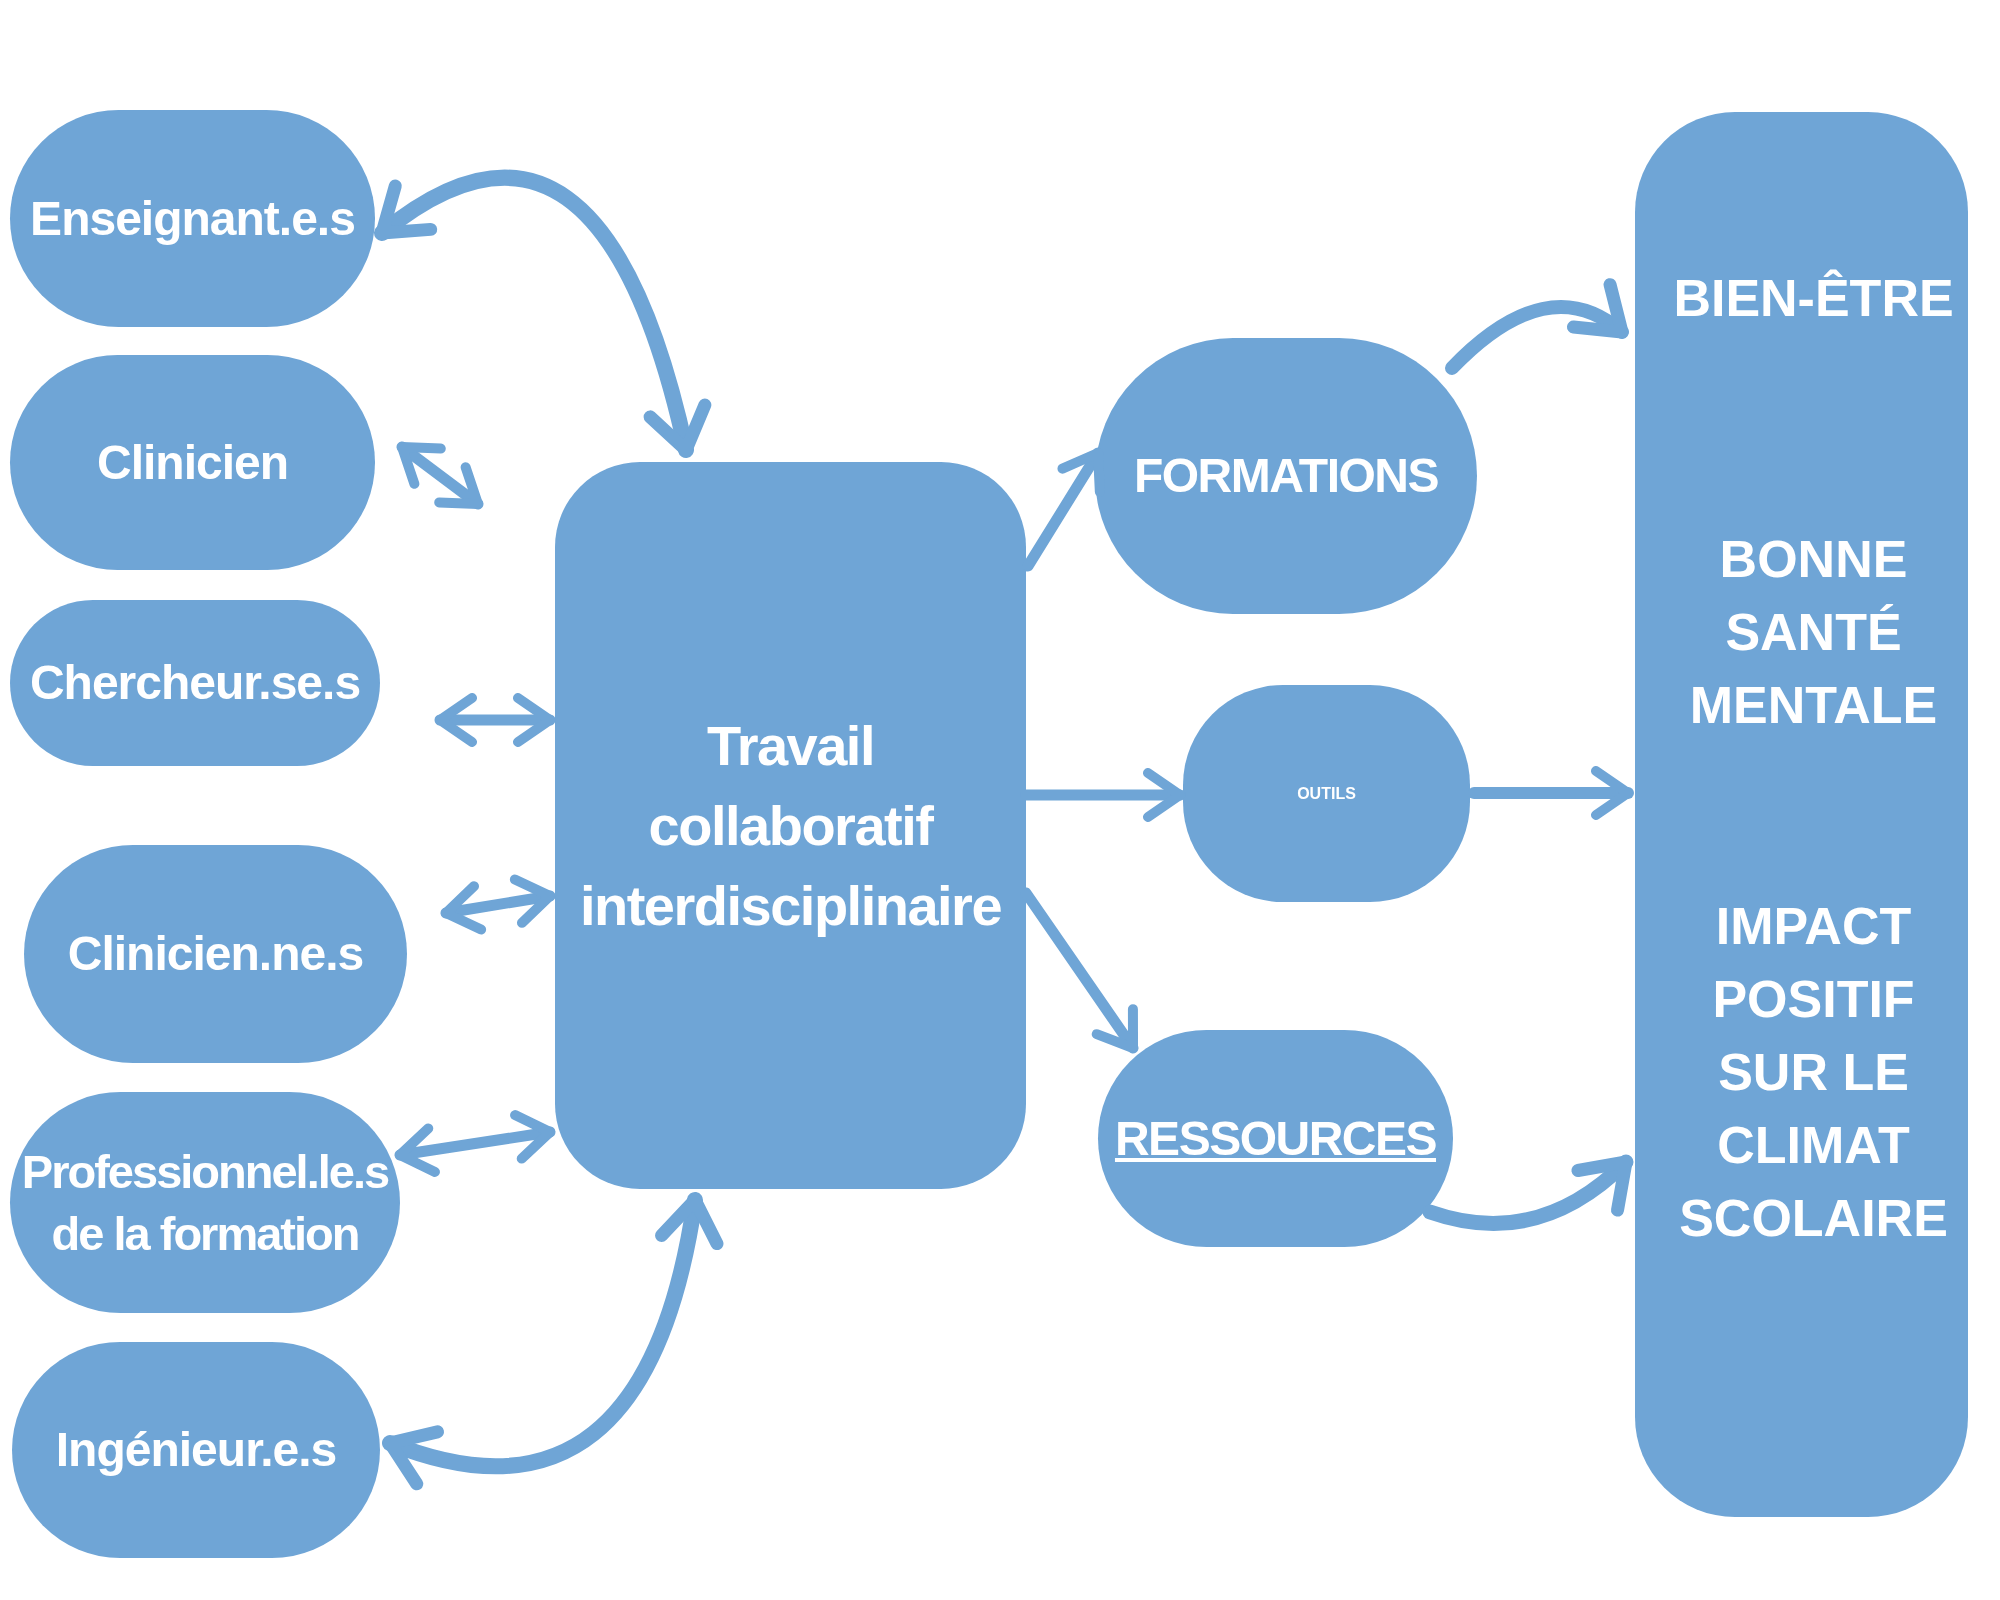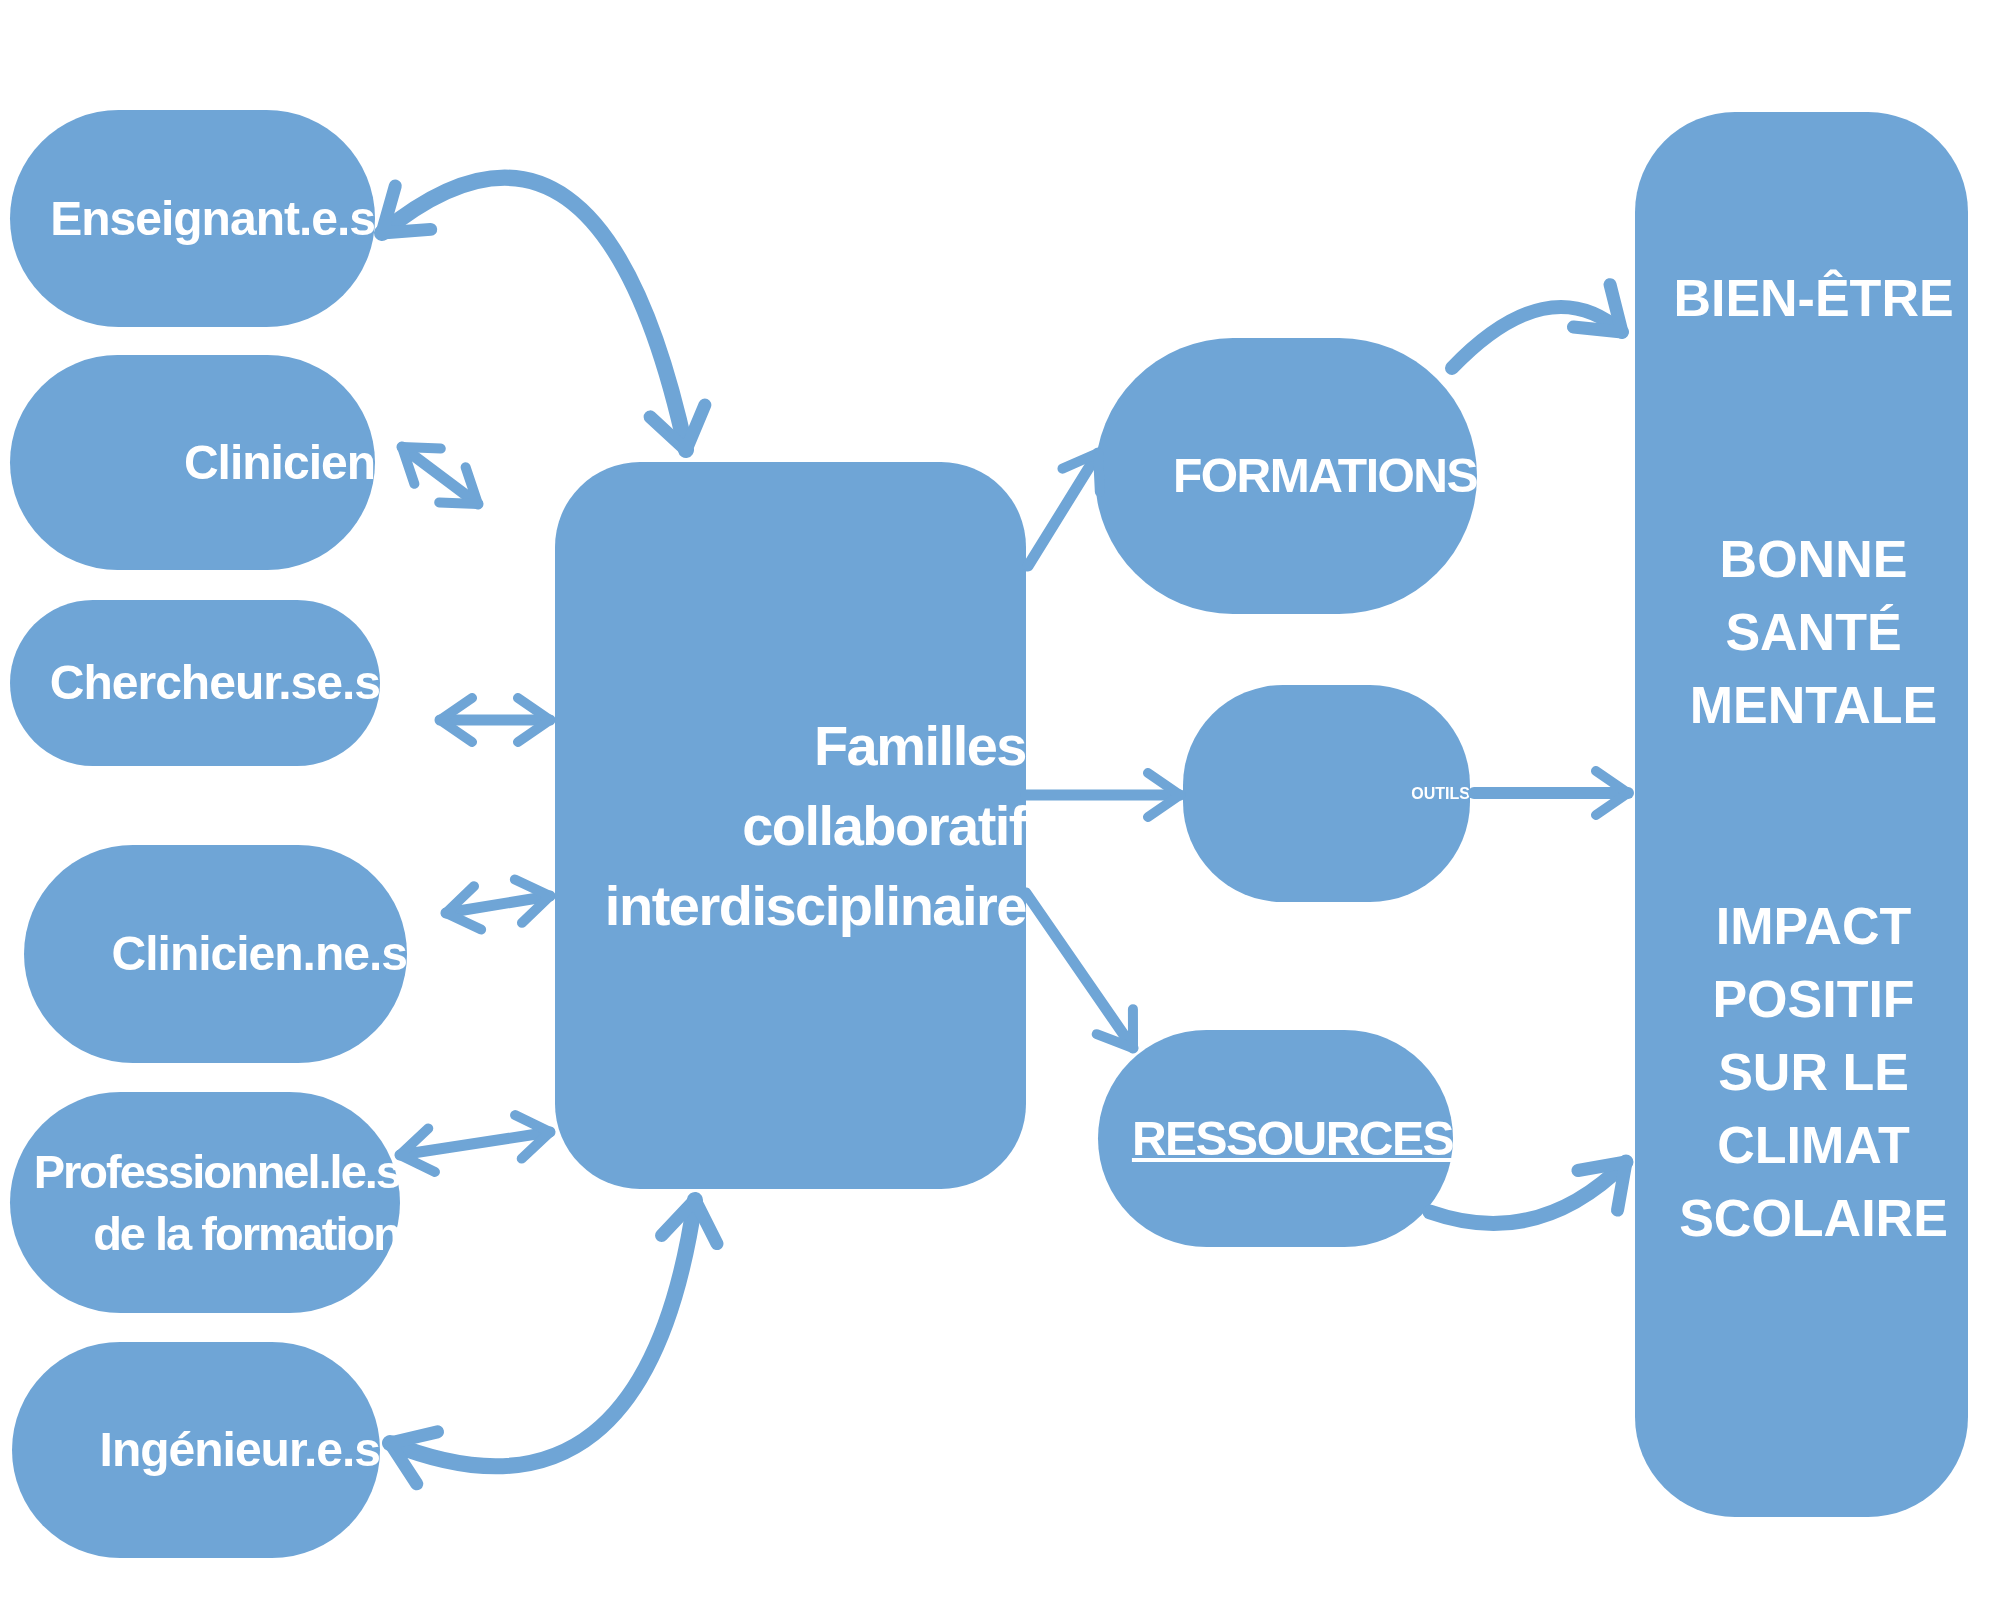--- a/index.html
+++ b/index.html
@@ -4,21 +4,21 @@
 <style>
   :root{ --shape:#6FA5D6; --label:#FFFFFF; --bg:#FFFFFF; }
   html,body{ margin:0; padding:0; background:var(--bg); }
   #canvas{
     position:relative; width:2000px; height:1600px; overflow:hidden;
     background:var(--bg);
     font-family:"Liberation Sans", sans-serif;
     font-weight:bold; color:var(--label);
   }
   .shape{ position:absolute; background:var(--shape); display:flex;
-          flex-direction:column; align-items:flex-end; justify-content:center;
+          flex-direction:column; align-items:center; justify-content:center;
           text-align:center; }
   .pill{ border-radius:999px; }
   .pill .ln{ font-size:48px; letter-spacing:-1px; line-height:60px; white-space:nowrap; }
 
   
   #p-enseignants { left:10px;  top:110px;  width:365px; height:217px; }
   #p-familles    { left:10px;  top:355px;  width:365px; height:215px; }
   #p-chercheurs  { left:10px;  top:600px;  width:370px; height:166px; }
   #p-cliniciens  { left:24px;  top:845px;  width:383px; height:218px; }
   #p-professionnels { left:10px; top:1092px; width:390px; height:221px; }
@@ -70,21 +70,21 @@
   </div>
   <div class="shape pill" id="p-professionnels">
     <div class="ln">Professionnel.le.s</div>
     <div class="ln">de la formation</div>
   </div>
   <div class="shape pill" id="p-ingenieurs">
     <div class="ln">Ingénieur.e.s</div>
   </div>
 
   <div class="shape" id="hub">
-    <div class="ln">Familles</div>
+    <div class="ln">Travail</div>
     <div class="ln">collaboratif</div>
     <div class="ln">interdisciplinaire</div>
   </div>
 
   <div class="shape pill" id="p-formations">
     <div class="ln">FORMATIONS</div>
   </div>
   <div class="shape" id="p-outils">
     <div class="ln">OUTILS</div>
   </div>

